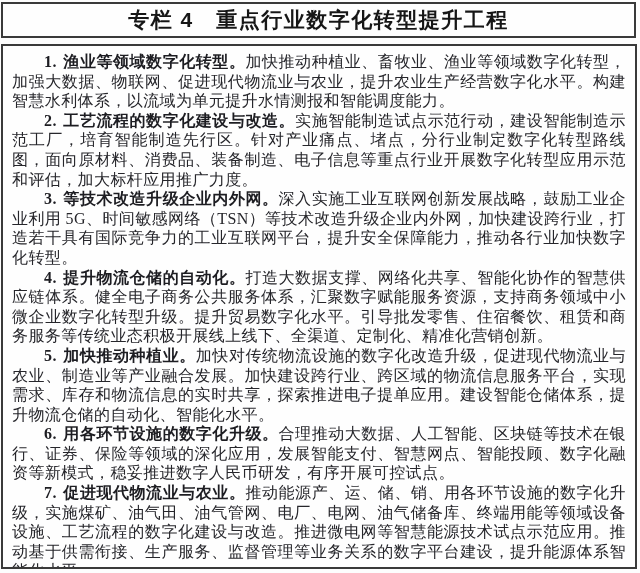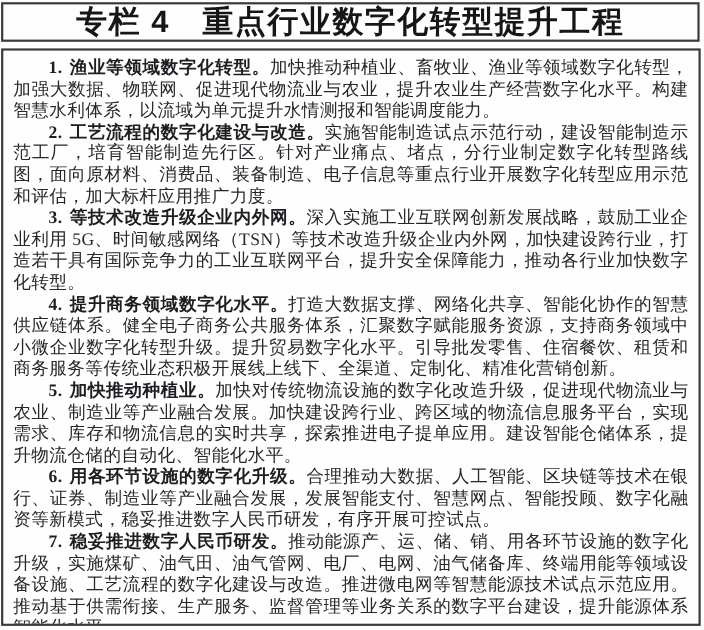--- a/index.html
+++ b/index.html
@@ -23,21 +23,21 @@
     height: 32px;
     border: 2px solid #3a3a3a;
     background: #fefefe;
     display: flex;
     align-items: center;
     justify-content: center;
   }
   .title-text {
     font-family: "Liberation Sans", sans-serif;
     font-weight: bold;
-    font-size: 28px;
+    font-size: 21px;
     letter-spacing: 1.5px;
     color: #161616;
     white-space: nowrap;
   }
   .body-box {
     position: absolute;
     left: 1px;
     top: 44px;
     width: 614px;
     height: 509px;
@@ -76,23 +76,23 @@
   </div>
 
   <div class="body-box">
 
     <p><span class="p-num">1.</span><span class="p-lead">渔业等领域数字化转型。</span><span class="p-text">加快推动种植业、畜牧业、渔业等领域数字化转型，加强大数据、物联网、促进现代物流业与农业，提升农业生产经营数字化水平。构建智慧水利体系，以流域为单元提升水情测报和智能调度能力。</span></p>
 
     <p><span class="p-num">2.</span><span class="p-lead">工艺流程的数字化建设与改造。</span><span class="p-text">实施智能制造试点示范行动，建设智能制造示范工厂，培育智能制造先行区。针对产业痛点、堵点，分行业制定数字化转型路线图，面向原材料、消费品、装备制造、电子信息等重点行业开展数字化转型应用示范和评估，加大标杆应用推广力度。</span></p>
 
     <p><span class="p-num">3.</span><span class="p-lead">等技术改造升级企业内外网。</span><span class="p-text">深入实施工业互联网创新发展战略，鼓励工业企业利用 5G、时间敏感网络（TSN）等技术改造升级企业内外网，加快建设跨行业，打造若干具有国际竞争力的工业互联网平台，提升安全保障能力，推动各行业加快数字化转型。</span></p>
 
-    <p><span class="p-num">4.</span><span class="p-lead">提升商务领域数字化水平。</span><span class="p-text">打造大数据支撑、网络化共享、智能化协作的智慧供应链体系。健全电子商务公共服务体系，汇聚数字赋能服务资源，支持商务领域中小微企业数字化转型升级。提升贸易数字化水平。引导批发零售、住宿餐饮、租赁和商务服务等传统业态积极开展线上线下、全渠道、定制化、精准化营销创新。</span></p>
+    <p><span class="p-num">4.</span><span class="p-lead">提升物流仓储的自动化。</span><span class="p-text">打造大数据支撑、网络化共享、智能化协作的智慧供应链体系。健全电子商务公共服务体系，汇聚数字赋能服务资源，支持商务领域中小微企业数字化转型升级。提升贸易数字化水平。引导批发零售、住宿餐饮、租赁和商务服务等传统业态积极开展线上线下、全渠道、定制化、精准化营销创新。</span></p>
 
     <p><span class="p-num">5.</span><span class="p-lead">加快推动种植业。</span><span class="p-text">加快对传统物流设施的数字化改造升级，促进现代物流业与农业、制造业等产业融合发展。加快建设跨行业、跨区域的物流信息服务平台，实现需求、库存和物流信息的实时共享，探索推进电子提单应用。建设智能仓储体系，提升物流仓储的自动化、智能化水平。</span></p>
 
-    <p><span class="p-num">6.</span><span class="p-lead">用各环节设施的数字化升级。</span><span class="p-text">合理推动大数据、人工智能、区块链等技术在银行、证券、制造业等产业融合发展，发展智能支付、智慧网点、智能投顾、数字化融资等新模式，稳妥推进数字人民币研发，有序开展可控试点。</span></p>
+    <p><span class="p-num">6.</span><span class="p-lead">用各环节设施的数字化升级。</span><span class="p-text">合理推动大数据、人工智能、区块链等技术在银行、证券、保险等领域的深化应用，发展智能支付、智慧网点、智能投顾、数字化融资等新模式，稳妥推进数字人民币研发，有序开展可控试点。</span></p>
 
-    <p><span class="p-num">7.</span><span class="p-lead">稳妥推进数字人民币研发。</span><span class="p-text">推动能源产、运、储、销、用各环节设施的数字化升级，实施煤矿、油气田、油气管网、电厂、电网、油气储备库、终端用能等领域设备设施、工艺流程的数字化建设与改造。推进微电网等智慧能源技术试点示范应用。推动基于供需衔接、生产服务、监督管理等业务关系的数字平台建设，提升能源体系智能化水平。</span></p>
+    <p><span class="p-num">7.</span><span class="p-lead">促进现代物流业与农业。</span><span class="p-text">推动能源产、运、储、销、用各环节设施的数字化升级，实施煤矿、油气田、油气管网、电厂、电网、油气储备库、终端用能等领域设备设施、工艺流程的数字化建设与改造。推进微电网等智慧能源技术试点示范应用。推动基于供需衔接、生产服务、监督管理等业务关系的数字平台建设，提升能源体系智能化水平。</span></p>
 
   </div>
 
 </div>
 
 </body></html>

